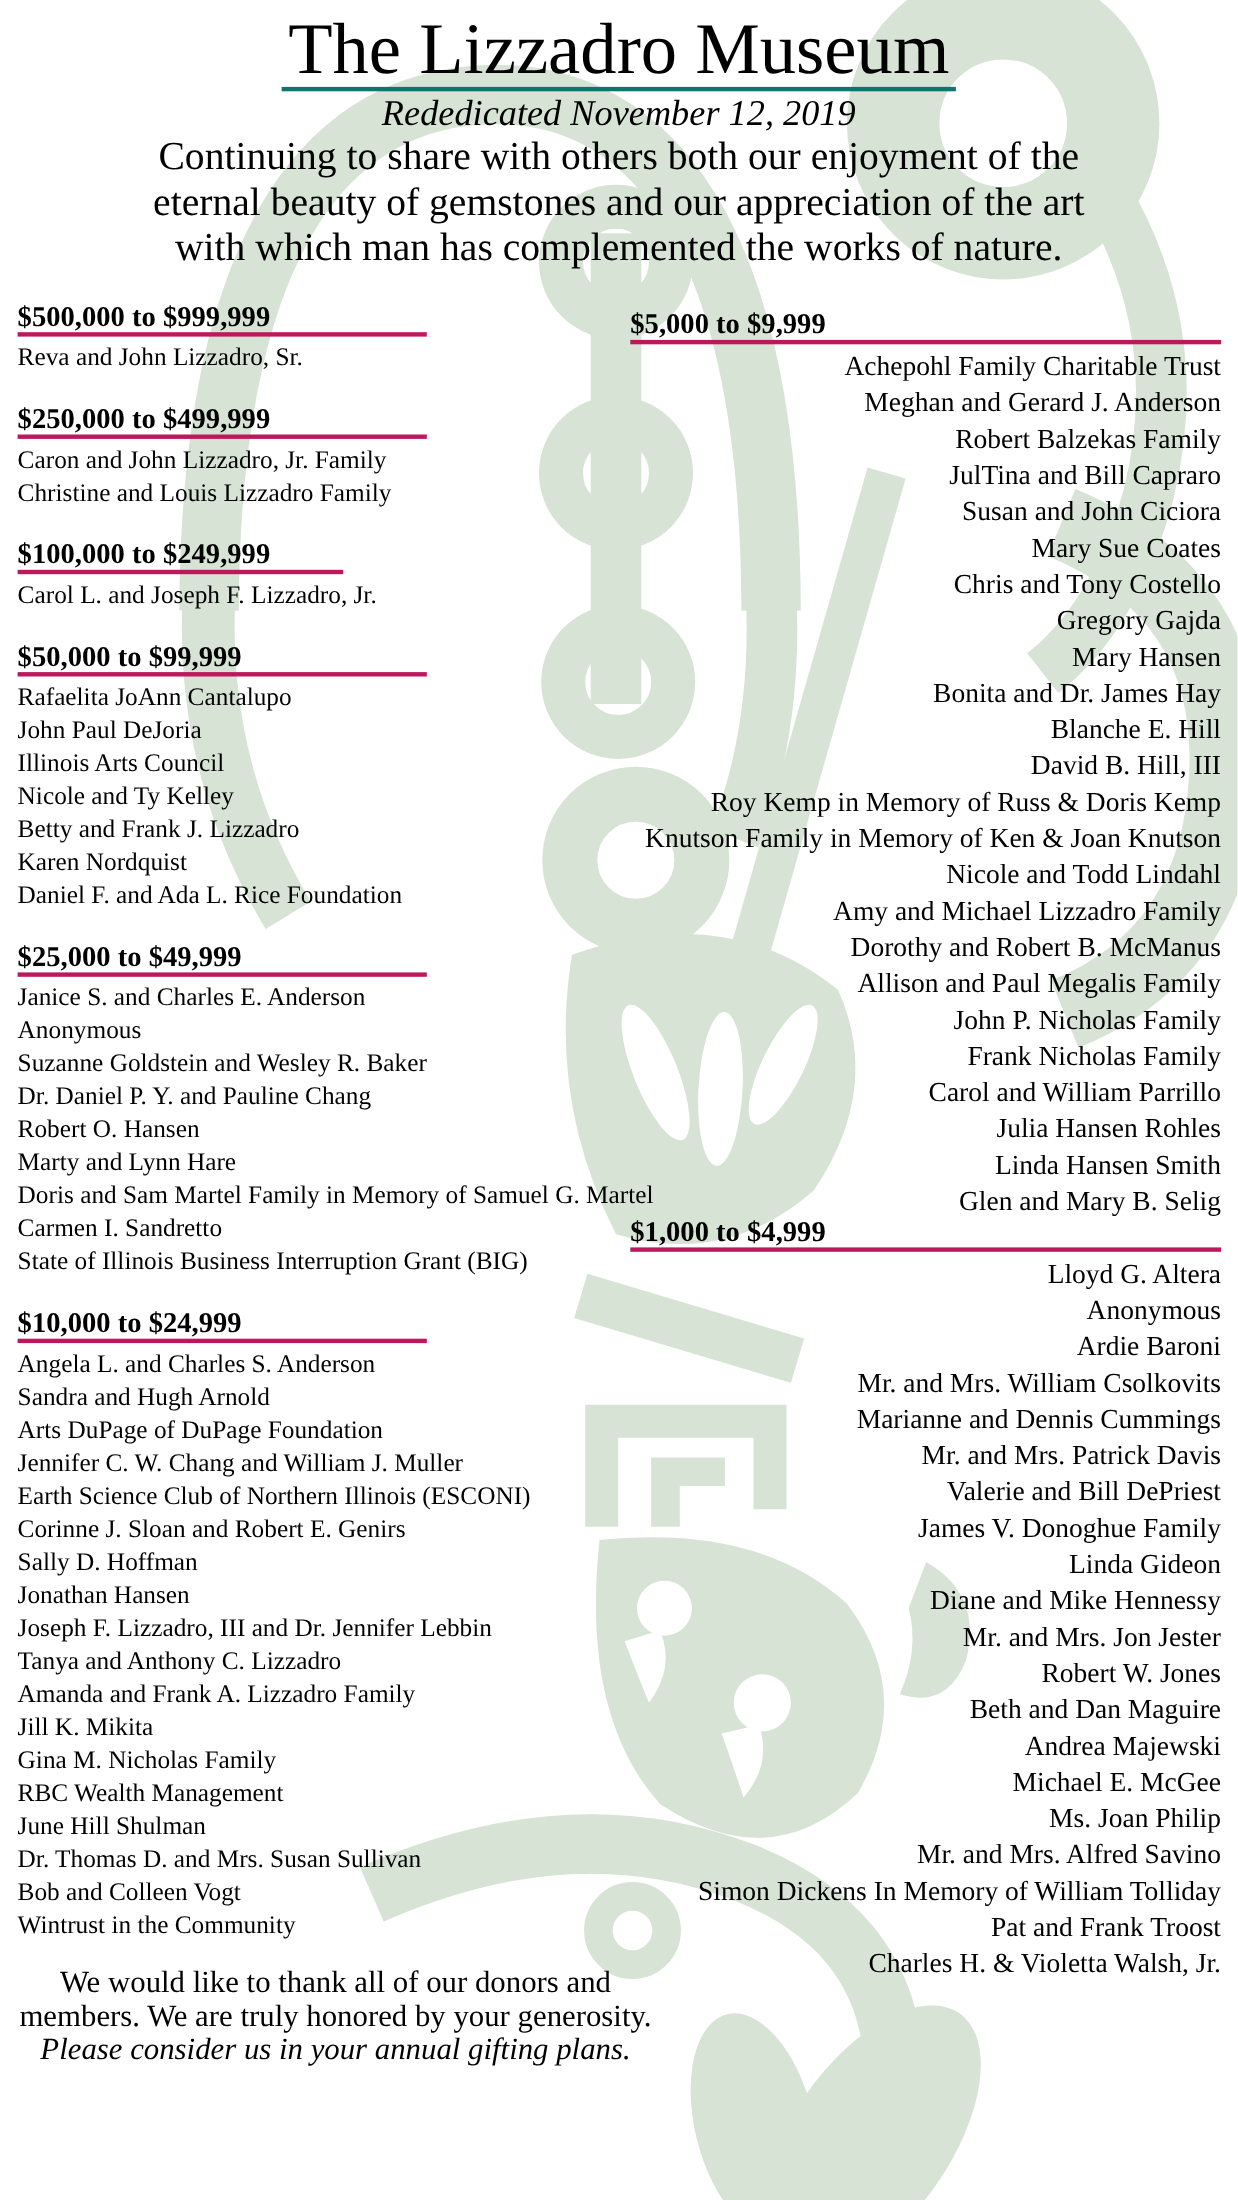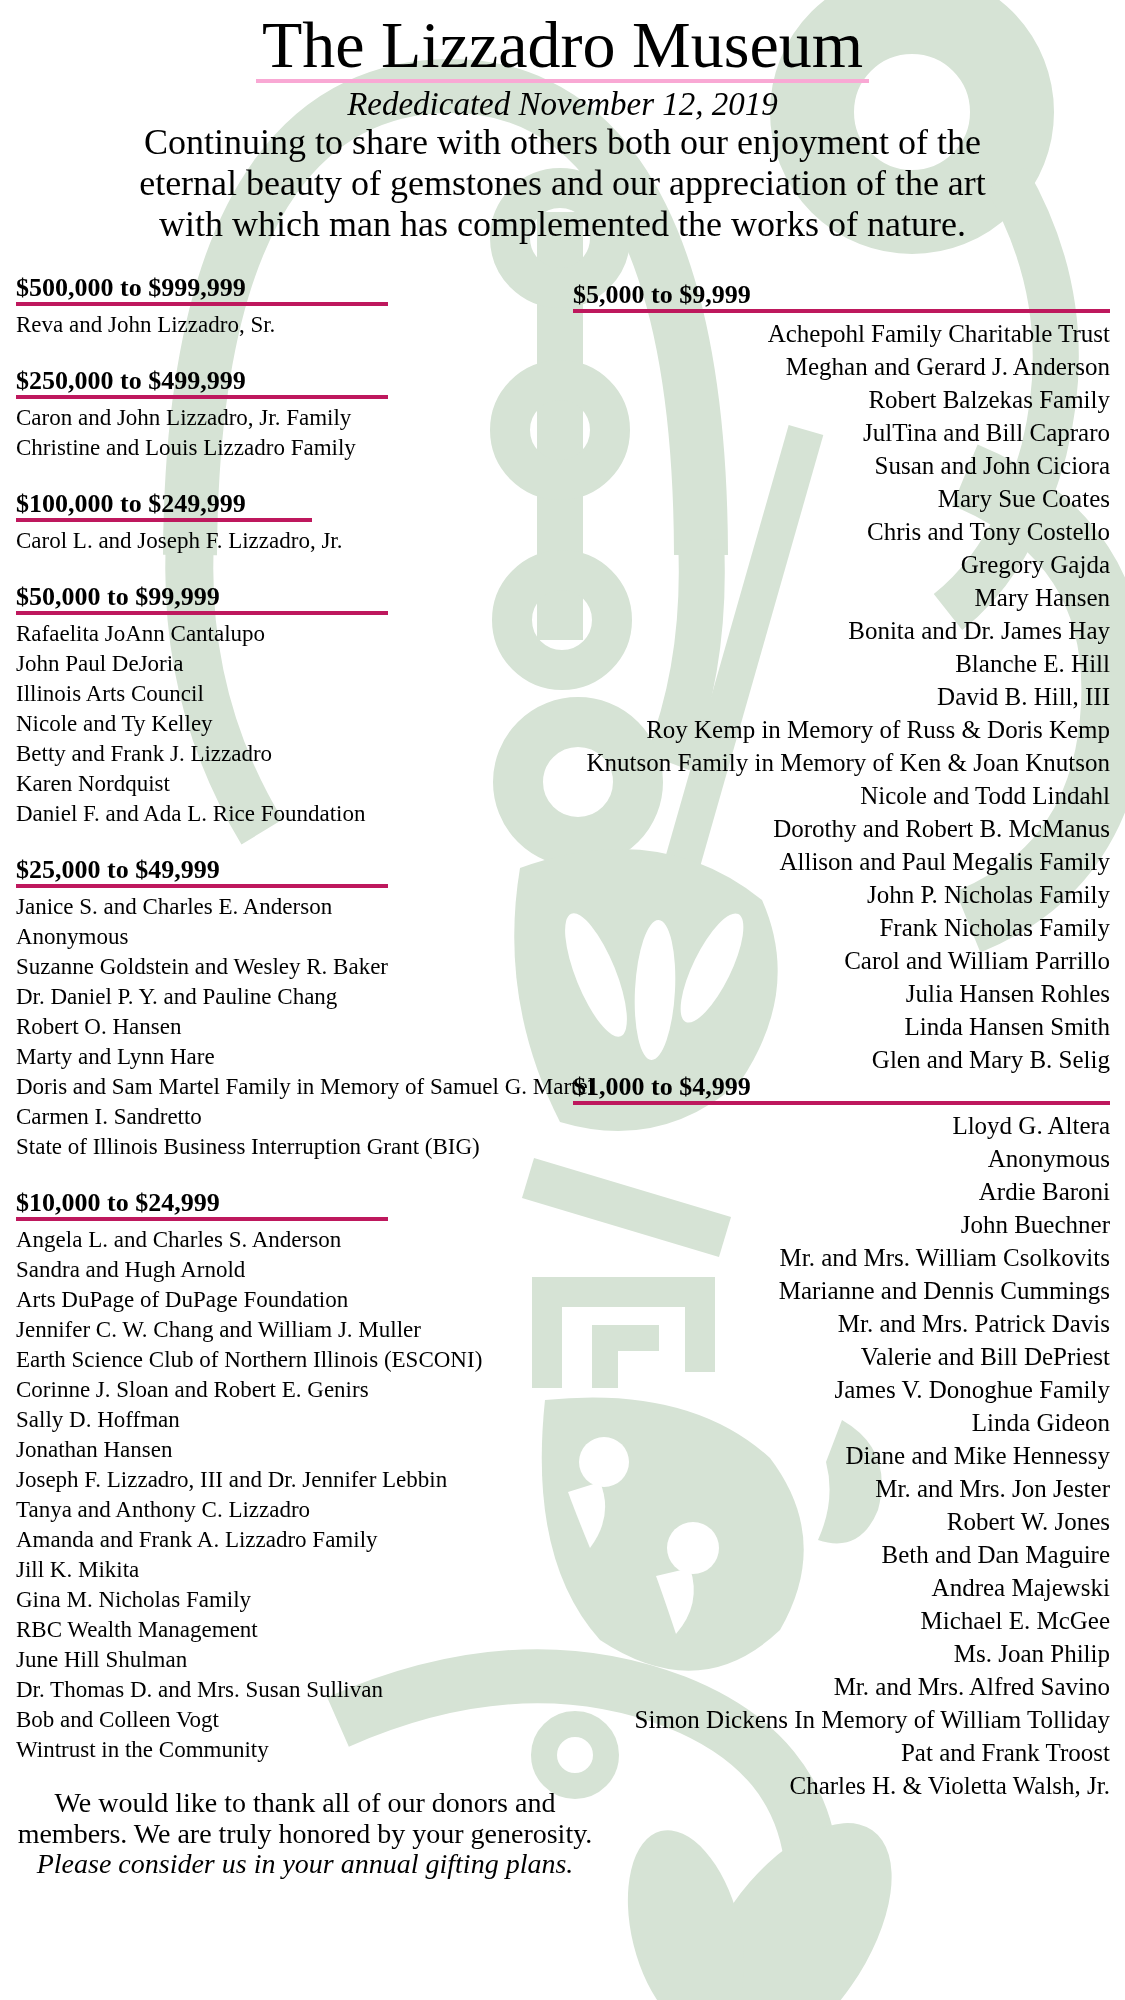--- a/index.html
+++ b/index.html
@@ -8,21 +8,21 @@
     background:#ffffff; color:#000;
     font-family:"Liberation Serif", serif;
   }
   .watermark { position:absolute; top:0; left:0; width:1125px; height:2000px; z-index:0; }
   .content { position:relative; z-index:1; }
 
   
   .page-header { position:absolute; top:0; left:0; width:1125px; text-align:center; }
   .page-title {
     display:inline-block; margin-top:14px; font-size:66px; line-height:62px;
-    padding:0 6px 3px 6px; border-bottom:4px solid #f9a8d4; white-space:nowrap;
+    padding:0 6px 3px 6px; border-bottom:4px solid #0f766e; white-space:nowrap;
   }
   .page-subtitle { margin-top:3px; font-size:33px; line-height:36px; font-style:italic; }
   .intro-line { font-size:36px; line-height:41px; white-space:nowrap; }
 
   
   .col { position:absolute; }
   .col-left  { left:16px;  top:276px; width:600px; }
   .col-right { left:450px; top:283px; width:660px; }
 
   .section { margin-top:0; }
@@ -197,37 +197,37 @@
           <div class="donor">Mary Sue Coates</div>
           <div class="donor">Chris and Tony Costello</div>
           <div class="donor">Gregory Gajda</div>
           <div class="donor">Mary Hansen</div>
           <div class="donor">Bonita and Dr. James Hay</div>
           <div class="donor">Blanche E. Hill</div>
           <div class="donor">David B. Hill, III</div>
           <div class="donor">Roy Kemp in Memory of Russ &amp; Doris Kemp</div>
           <div class="donor">Knutson Family in Memory of Ken &amp; Joan Knutson</div>
           <div class="donor">Nicole and Todd Lindahl</div>
+          <div class="donor">Amy and Michael Lizzadro Family</div>
           <div class="donor">Dorothy and Robert B. McManus</div>
           <div class="donor">Allison and Paul Megalis Family</div>
           <div class="donor">John P. Nicholas Family</div>
           <div class="donor">Frank Nicholas Family</div>
           <div class="donor">Carol and William Parrillo</div>
           <div class="donor">Julia Hansen Rohles</div>
           <div class="donor">Linda Hansen Smith</div>
           <div class="donor">Glen and Mary B. Selig</div>
         </div>
       </div>
       <div class="section">
         <div class="tier-header">$1,000 to $4,999</div>
         <div class="donors">
           <div class="donor">Lloyd G. Altera</div>
           <div class="donor">Anonymous</div>
           <div class="donor">Ardie Baroni</div>
-          <div class="donor">John Buechner</div>
           <div class="donor">Mr. and Mrs. William Csolkovits</div>
           <div class="donor">Marianne and Dennis Cummings</div>
           <div class="donor">Mr. and Mrs. Patrick Davis</div>
           <div class="donor">Valerie and Bill DePriest</div>
           <div class="donor">James V. Donoghue Family</div>
           <div class="donor">Linda Gideon</div>
           <div class="donor">Diane and Mike Hennessy</div>
           <div class="donor">Mr. and Mrs. Jon Jester</div>
           <div class="donor">Robert W. Jones</div>
           <div class="donor">Beth and Dan Maguire</div>

